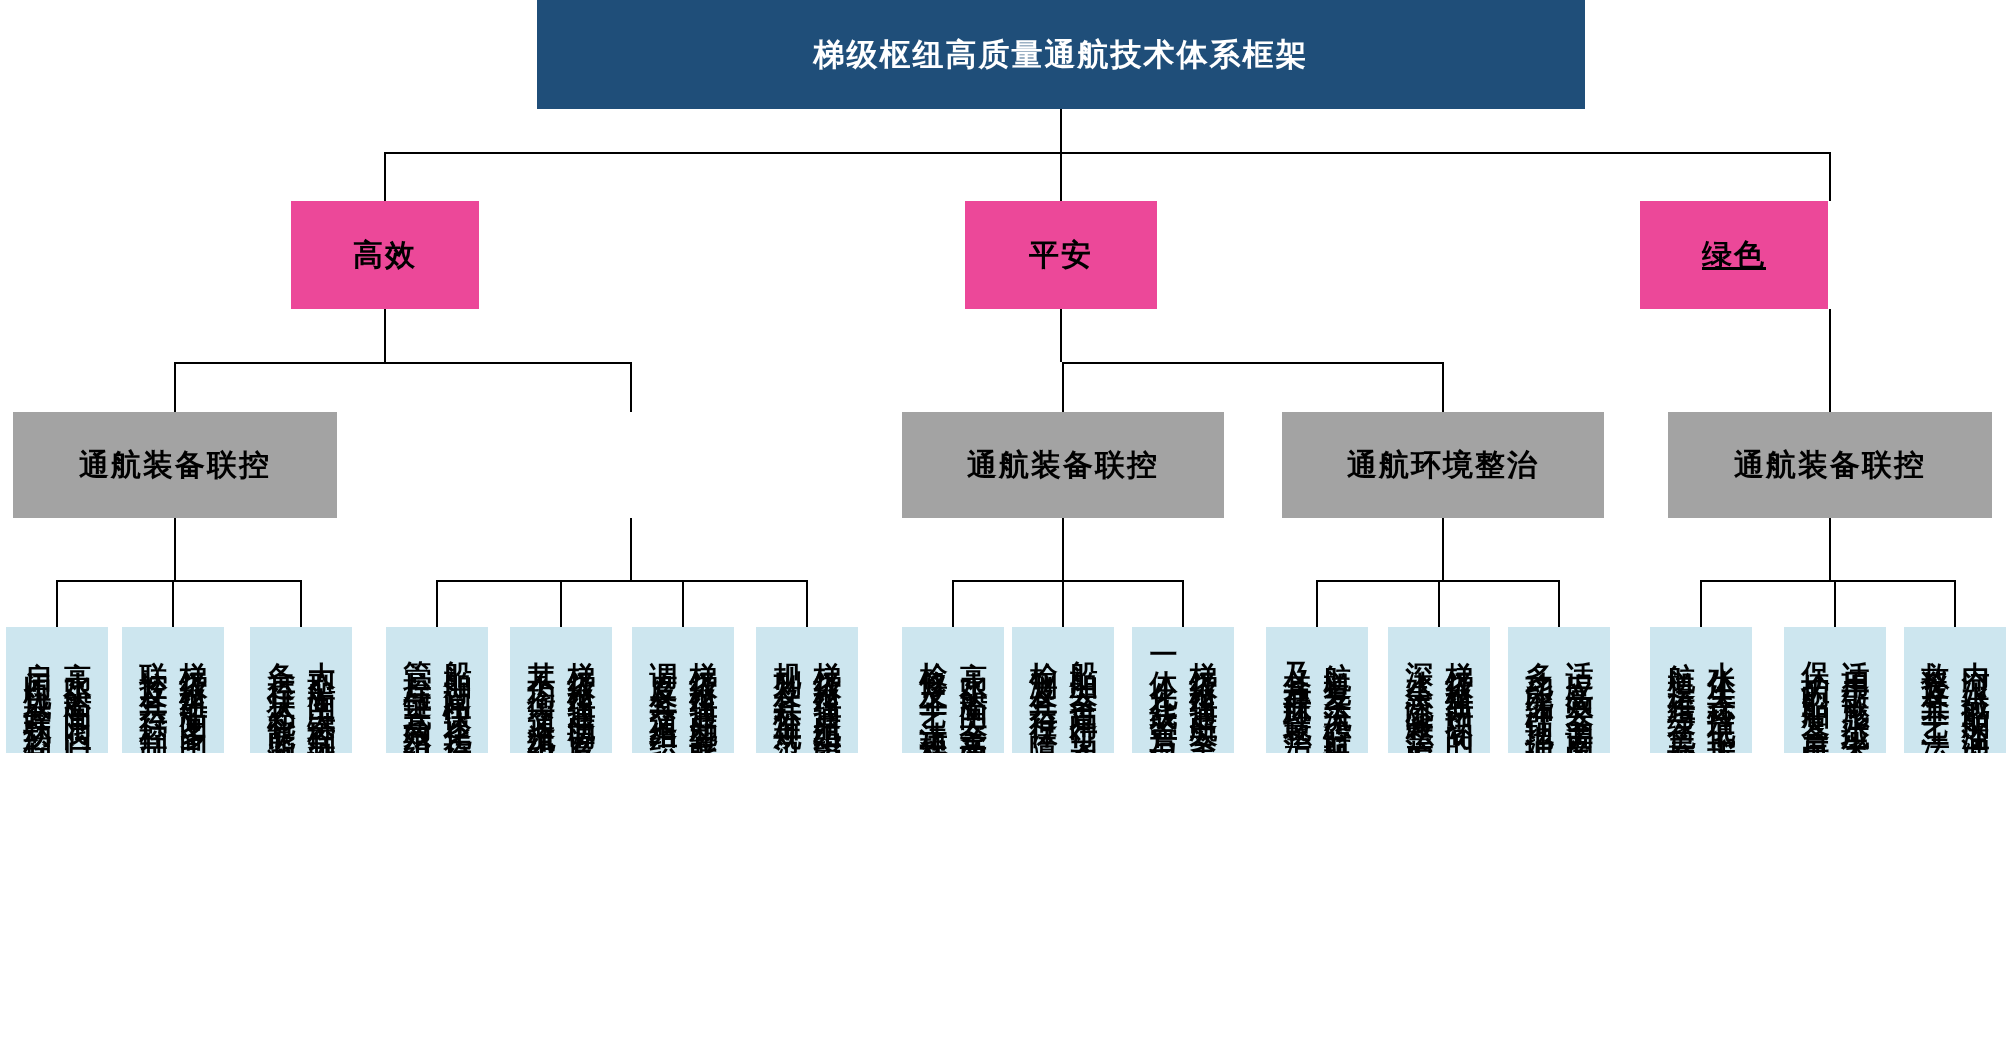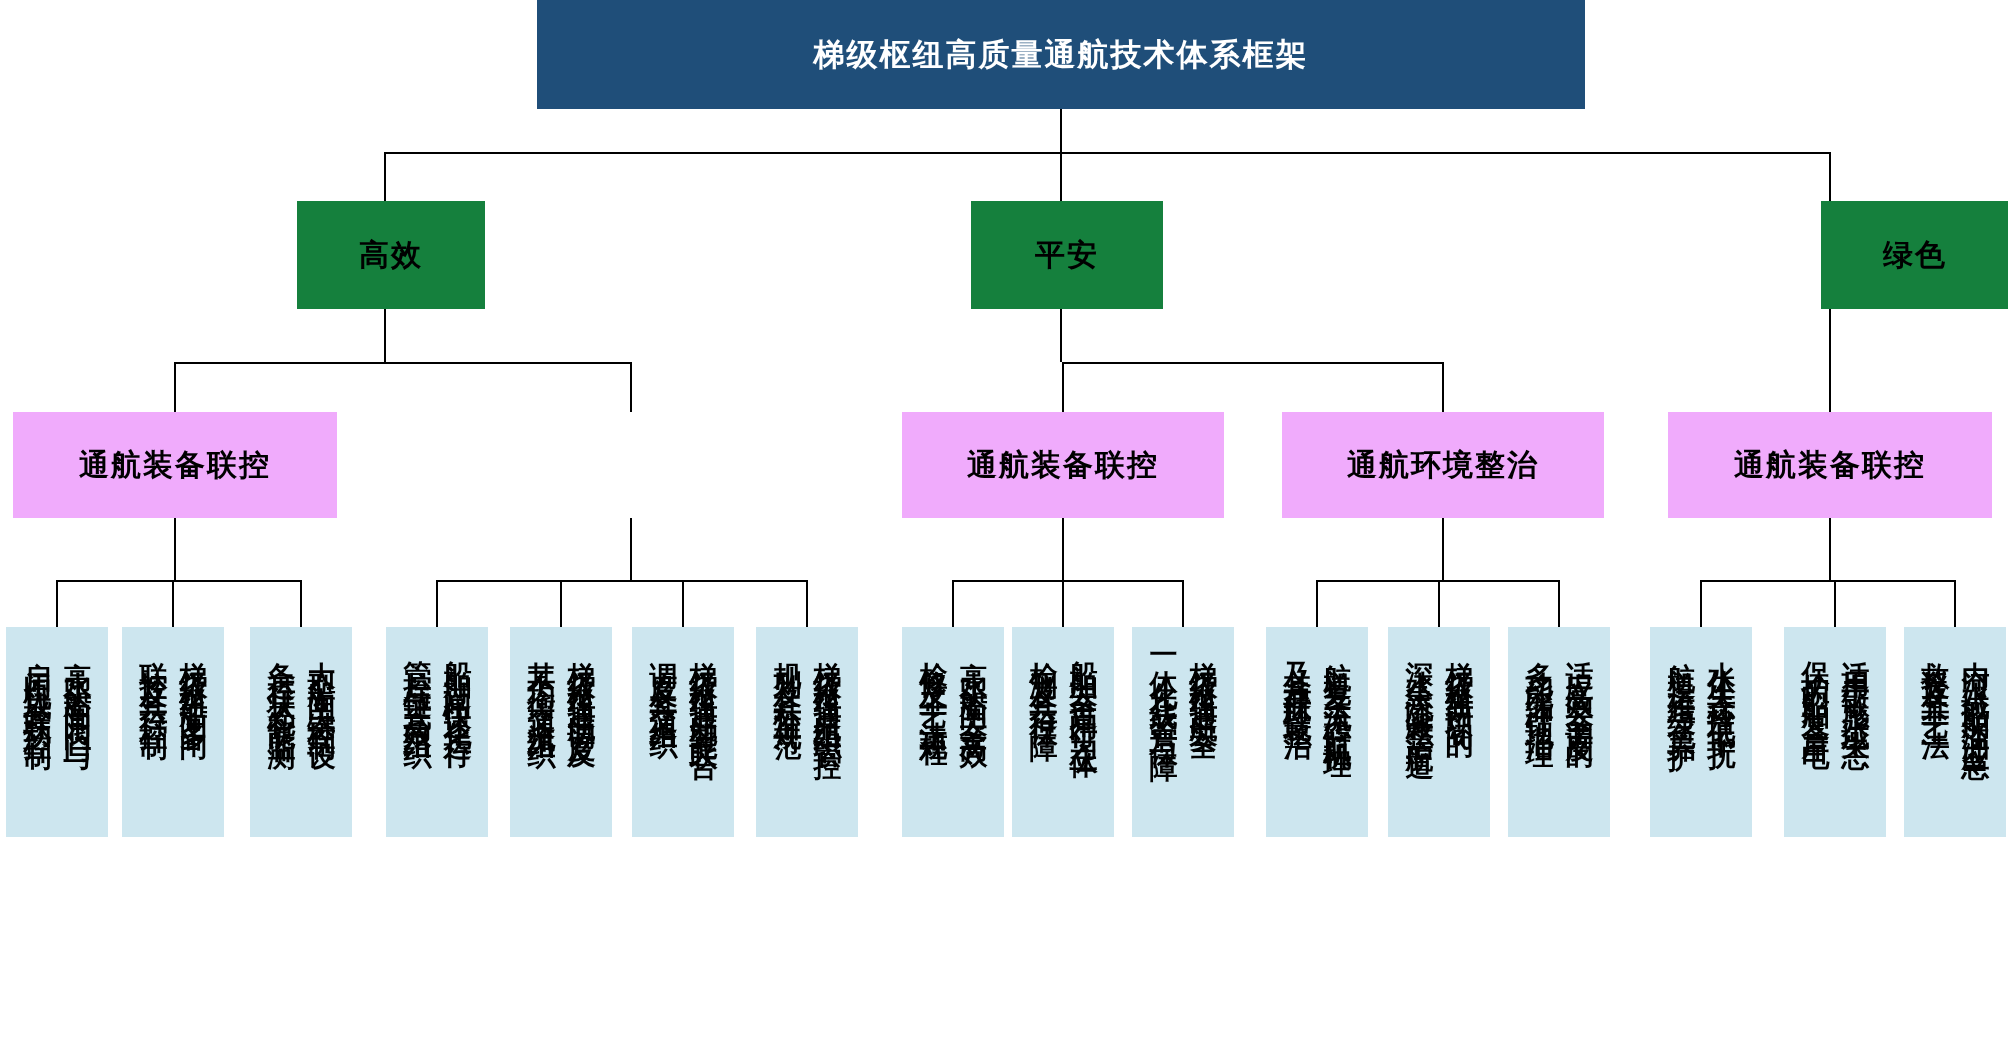--- a/index.html
+++ b/index.html
@@ -3,21 +3,21 @@
 <meta charset="utf-8">
 <style>
   html, body {
     margin: 0;
     padding: 0;
     background: #ffffff;
   }
   #canvas {
     position: relative;
     width: 2008px;
-    height: 837px;
+    height: 753px;
     background: #ffffff;
     color: #000000;
     font-family: "Liberation Sans", "DejaVu Sans", sans-serif;
     overflow: hidden;
   }
   .node {
     position: absolute;
     display: flex;
     align-items: center;
     justify-content: center;
@@ -27,31 +27,30 @@
   }
   .root {
     left: 537px; top: 0; width: 1048px; height: 109px;
     background: #1F4E79;
     color: #ffffff;
     font-size: 31px;
     letter-spacing: 2px;
   }
   .lv2 {
     top: 201px; height: 108px;
-    background: #15803d;
+    background: #ec4899;
     font-size: 30px;
     letter-spacing: 2px;
-    margin-left: 6px;
   }
   .lv2-1 { left: 291px;  width: 188px; }
   .lv2-2 { left: 965px;  width: 192px; text-align: right; }
-  .lv2-3 { left: 1815px; width: 188px; }
+  .lv2-3 { left: 1640px; width: 188px; text-decoration: underline; }
   .lv3 {
     top: 412px; height: 106px;
-    background: #f0abfc;
+    background: #a3a3a3;
     font-size: 30px;
     letter-spacing: 2px;
   }
   .lv3-1 { left: 13px;   width: 324px; }
   .lv3-2 { left: 470px;  width: 322px; }
   .lv3-3 { left: 902px;  width: 322px; }
   .lv3-4 { left: 1282px; width: 322px; }
   .lv3-5 { left: 1668px; width: 324px; }
   .leaf {
     position: absolute;

